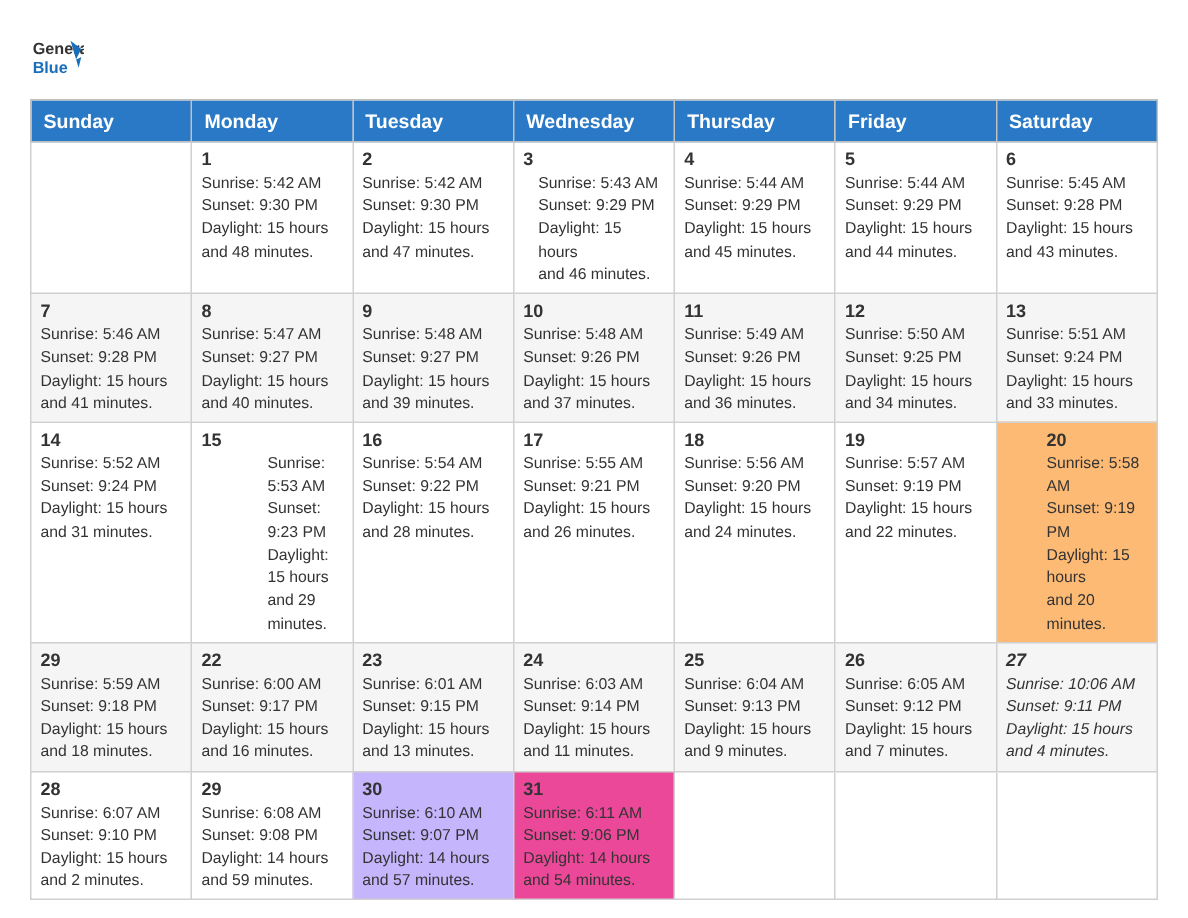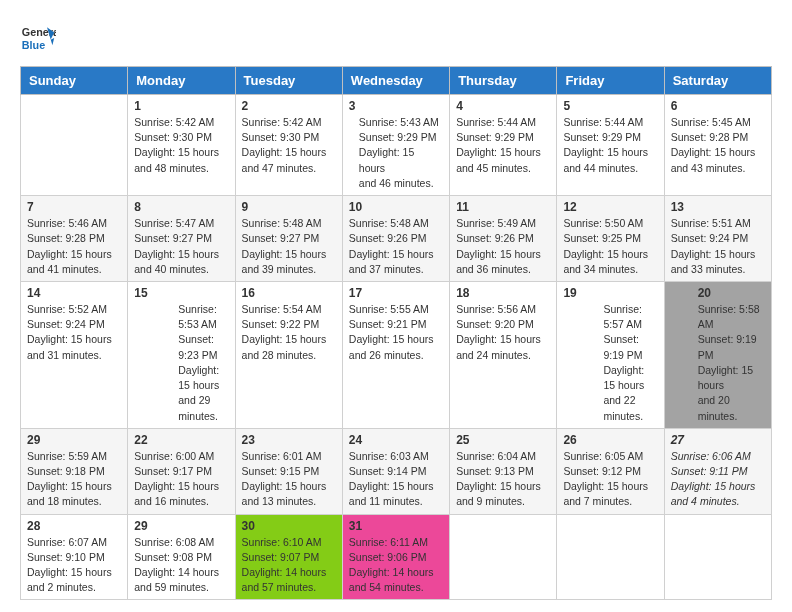--- a/index.html
+++ b/index.html
@@ -179,26 +179,26 @@
           </td>
           <td style="background-color: rgb(255, 255, 255);">
             <div class="date-num">18</div>
             <div class="cell-info" style="white-space: pre-line;">Sunrise: 5:56 AM
 Sunset: 9:20 PM
 Daylight: 15 hours
 and 24 minutes.</div>
           </td>
           <td style="background-color: rgb(255, 255, 255);">
             <div class="date-num">19</div>
-            <div class="cell-info" style="white-space: pre-line; margin-left: 40px;">Sunrise: 5:57 AM
+            <div class="cell-info" style="white-space: pre-line;">Sunrise: 5:57 AM
 Sunset: 9:19 PM
 Daylight: 15 hours
 and 22 minutes.</div>
           </td>
-          <td style="background-color: #a3a3a3; padding-left: 33px;">
+          <td style="background-color: #fdba74; padding-left: 33px;">
             <div class="date-num">20</div>
             <div class="cell-info" style="white-space: pre-line;">Sunrise: 5:58 AM
 Sunset: 9:19 PM
 Daylight: 15 hours
 and 20 minutes.</div>
           </td>
         </tr>
         <tr>
           <td style="background-color: rgb(245, 245, 245);">
             <div class="date-num">29</div>
@@ -237,42 +237,42 @@
           </td>
           <td style="background-color: rgb(245, 245, 245);">
             <div class="date-num">26</div>
             <div class="cell-info" style="white-space: pre-line;">Sunrise: 6:05 AM
 Sunset: 9:12 PM
 Daylight: 15 hours
 and 7 minutes.</div>
           </td>
           <td style="background-color: rgb(245, 245, 245); font-style: italic;">
             <div class="date-num">27</div>
-            <div class="cell-info" style="white-space: pre-line;">Sunrise: 6:06 AM
+            <div class="cell-info" style="white-space: pre-line;">Sunrise: 10:06 AM
 Sunset: 9:11 PM
 Daylight: 15 hours
 and 4 minutes.</div>
           </td>
         </tr>
         <tr>
           <td style="background-color: rgb(255, 255, 255);">
             <div class="date-num">28</div>
             <div class="cell-info" style="white-space: pre-line;">Sunrise: 6:07 AM
 Sunset: 9:10 PM
 Daylight: 15 hours
 and 2 minutes.</div>
           </td>
           <td style="background-color: rgb(255, 255, 255);">
             <div class="date-num">29</div>
             <div class="cell-info" style="white-space: pre-line;">Sunrise: 6:08 AM
 Sunset: 9:08 PM
 Daylight: 14 hours
 and 59 minutes.</div>
           </td>
-          <td style="background-color: #84cc16;">
+          <td style="background-color: #c4b5fd;">
             <div class="date-num">30</div>
             <div class="cell-info" style="white-space: pre-line;">Sunrise: 6:10 AM
 Sunset: 9:07 PM
 Daylight: 14 hours
 and 57 minutes.</div>
           </td>
           <td style="background-color: #ec4899;">
             <div class="date-num">31</div>
             <div class="cell-info" style="white-space: pre-line;">Sunrise: 6:11 AM
 Sunset: 9:06 PM

